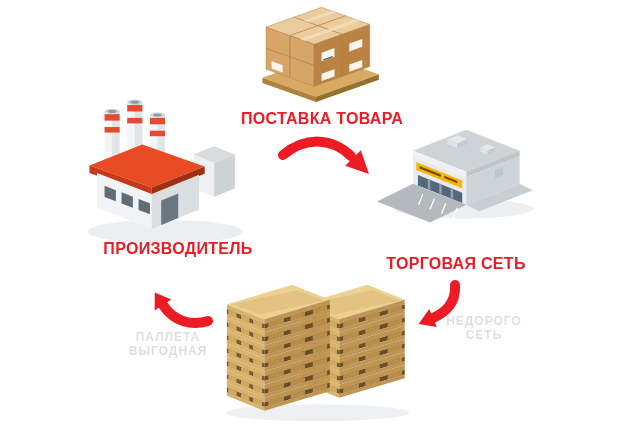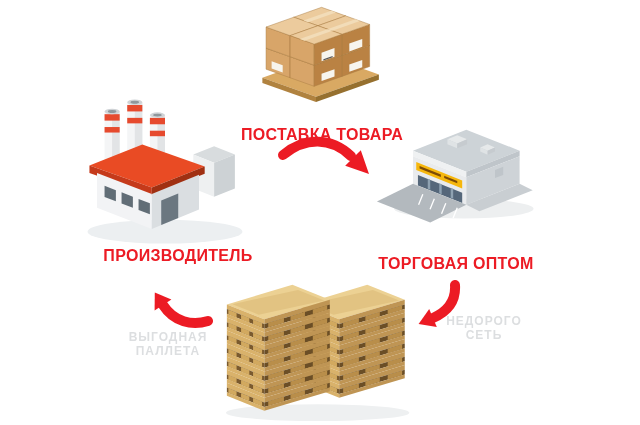--- a/index.html
+++ b/index.html
@@ -79,21 +79,21 @@
       <polygon points="71.6,24.8 66.4,22.2 96.4,7.2 101.6,9.8" fill="#f2dcb8"></polygon>
       <polygon points="86,84 100,77 100,64 86,71" fill="#f7f5ee"></polygon>
       <polygon points="88,81 98,76 98,78 88,83" fill="#555555"></polygon>
       <polygon points="116,69 130,62 130,50 116,57" fill="#f7f5ee"></polygon>
       <polygon points="86,114 100,107 100,96 86,103" fill="#f7f5ee"></polygon>
       <polygon points="116,100 130,93 130,82 116,89" fill="#f7f5ee"></polygon>
       <polygon points="32,95 44,101 44,90 32,84" fill="#f7f5ee"></polygon>
     </g>
   </svg>
 
-  <div class="diagram-label" style="left:212px;top:110px;width:220px;margin-top:16px;">ПОСТАВКА ТОВАРА</div>
+  <div class="diagram-label" style="left:212px;top:110px;width:220px;">ПОСТАВКА ТОВАРА</div>
 
   <svg class="illu" style="left:275px;top:133px;width:100px;height:50px;" viewBox="0 0 100 50">
     <path d="M 8 22 C 30 4, 56 4, 76 23" fill="none" stroke="#ec1b24" stroke-width="10" stroke-linecap="round"></path>
     <polygon points="94,41 70.2,32.8 85.8,17.2" fill="#ec1b24"></polygon>
   </svg>
 
   <svg class="illu" style="left:80px;top:94px;width:170px;height:156px;" viewBox="0 0 180 170" preserveAspectRatio="none">
     <ellipse cx="90" cy="150" rx="82" ry="13" fill="#eceff1"></ellipse>
     <g>
       <polygon points="120,66 142,57 164,66 142,75" fill="#d8dcde"></polygon>
@@ -136,21 +136,21 @@
       <polygon points="76,109 126,88 126,126 76,147" fill="#dadee1"></polygon>
     </g>
     <g>
       <polygon points="26,100 38,104.8 38,117 26,112.2" fill="#616d76"></polygon>
       <polygon points="44,107.2 56,112 56,124 44,119.2" fill="#616d76"></polygon>
       <polygon points="62,114.3 74,119.1 74,131 62,126.3" fill="#616d76"></polygon>
     </g>
     <polygon points="86,116 104,108.5 104,135.2 86,142.8" fill="#6b7780"></polygon>
   </svg>
 
-  <div class="diagram-label" style="left:68px;top:247px;width:220px;">ПРОИЗВОДИТЕЛЬ</div>
+  <div class="diagram-label" style="left:68px;top:240px;width:220px;">ПРОИЗВОДИТЕЛЬ</div>
 
   <svg class="illu" style="left:372px;top:120px;width:164px;height:113px;" viewBox="0 0 200 140" preserveAspectRatio="none">
     <ellipse cx="112" cy="110" rx="85" ry="12" fill="#edeff0"></ellipse>
     <g>
       <polygon points="50,38 115,12 180,38 115,64" fill="#cdd3d7"></polygon>
       <g>
         <polygon points="92,24 104,19 116,24 104,29" fill="#e6e9ea"></polygon>
         <polygon points="92,24 104,29 104,35 92,30" fill="#dfe3e5"></polygon>
         <polygon points="104,29 116,24 116,30 104,35" fill="#c6cbcf"></polygon>
       </g>
@@ -183,21 +183,21 @@
       <g stroke="#ffffff" stroke-width="1.6">
         <line x1="62" y1="92" x2="56.8" y2="105"></line>
         <line x1="76" y1="97.6" x2="70.8" y2="110.6"></line>
         <line x1="90" y1="103.2" x2="84.8" y2="116.2"></line>
         <line x1="104" y1="108.8" x2="98.8" y2="121.8"></line>
       </g>
       <polygon points="115,105 180,79 196,87 131,113" fill="#c9ced2"></polygon>
     </g>
   </svg>
 
-  <div class="diagram-label" style="left:346px;top:255px;width:220px;">ТОРГОВАЯ ОПТОМ</div>
+  <div class="diagram-label" style="left:346px;top:255px;width:220px;">ТОРГОВАЯ СЕТЬ</div>
 
   <svg class="illu" style="left:403px;top:280px;width:70px;height:55px;" viewBox="0 0 70 55">
     <path d="M 52 5 C 53 20, 46 31, 30 38" fill="none" stroke="#ec1b24" stroke-width="10" stroke-linecap="round"></path>
     <polygon points="15.6,44.1 26.2,29 33.8,47" fill="#ec1b24"></polygon>
   </svg>
 
   <svg class="illu" style="left:138px;top:278px;width:78px;height:52px;" viewBox="0 0 78 52">
     <path d="M 70 43 C 54 48, 36 44, 25 27" fill="none" stroke="#ec1b24" stroke-width="10" stroke-linecap="round"></path>
     <polygon points="16.8,14.4 33.4,21.5 16.6,32.5" fill="#ec1b24"></polygon>
   </svg>
@@ -239,21 +239,21 @@
       <use href="#pallet-body" x="58" y="110"></use>
       <use href="#pallet-body" x="58" y="96"></use>
       <use href="#pallet-body" x="58" y="82"></use>
       <use href="#pallet-body" x="58" y="68"></use>
       <use href="#pallet-top-face" x="58" y="54"></use>
       <use href="#pallet-body" x="58" y="54"></use>
     </g>
   </svg>
 
   <div class="watermark" style="left:120px;top:330px;">
+    <div>ПАЛЛЕТА</div>
     <div>ВЫГОДНАЯ</div>
-    <div>ПАЛЛЕТА</div>
   </div>
   <div class="watermark" style="left:436px;top:314px;">
     <div>НЕДОРОГО</div>
     <div>СЕТЬ</div>
   </div>
 
 </div>
 
 </body></html>

